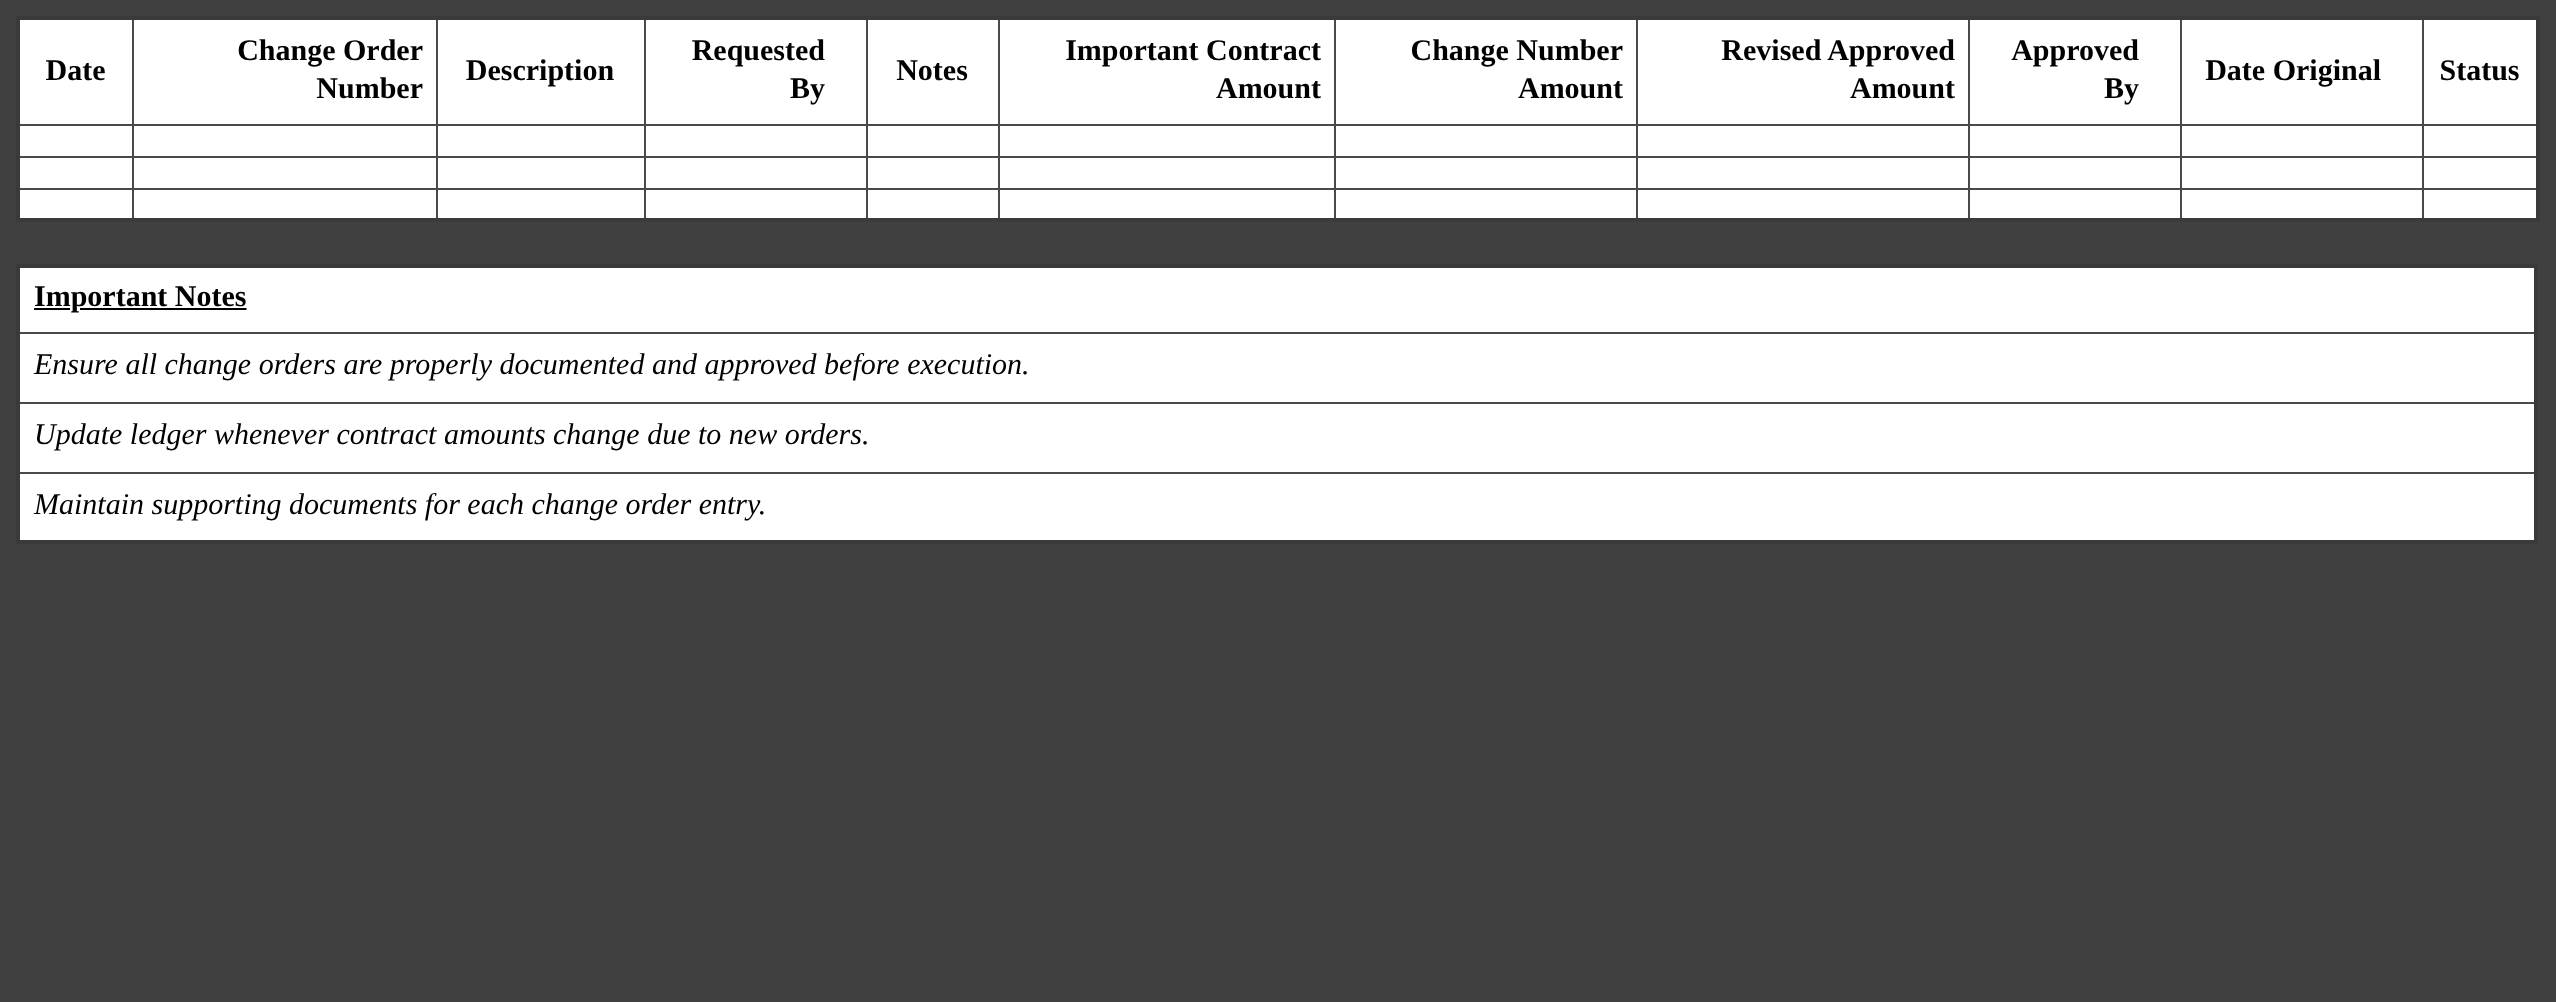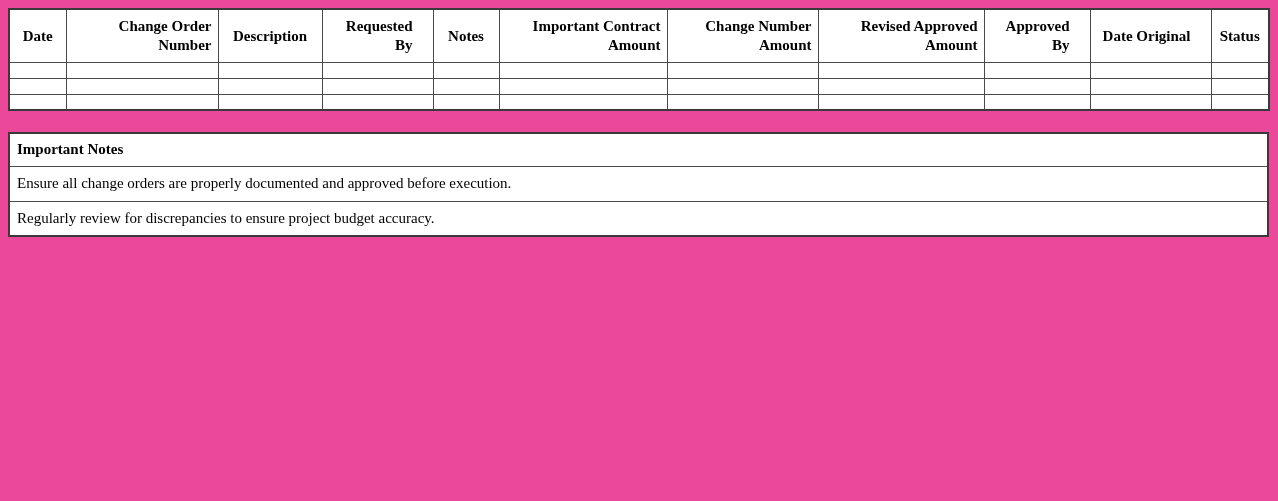--- a/index.html
+++ b/index.html
@@ -6,21 +6,21 @@
     margin: 0;
     padding: 0;
     background: #ffffff;
     color: #000000;
     font-family: "Liberation Serif", "DejaVu Serif", serif;
   }
   .page {
     position: relative;
     width: 1278px;
     height: 501px;
-    background: #ec4899;
+    background: #404040;
     overflow: hidden;
   }
   .doc {
     padding: 8px 0 0 8px;
   }
   table.grid {
     border-collapse: collapse;
     table-layout: fixed;
     width: 1261px;
     background: #ffffff;
@@ -60,33 +60,34 @@
   .c5  { width: 168px; }
   .c6  { width: 151px; }
   .c7  { width: 166px; }
   .c8  { width: 106px; }
   .c9  { width: 121px; }
   .c10 { width: 58px; }
   
   .notes-table {
     margin-top: 21px;
   }
-  .notes-table tr.title-row { height: 33px; }
+  .notes-table tr.title-row { height: 33px; text-decoration: underline; }
   .notes-table tr.note-row  { height: 35px; }
   .notes-table th {
     font-size: 15px;
     font-weight: bold;
     text-align: left;
     padding: 0 6px 0 7px;
   }
   .notes-table td {
     font-size: 15px;
     font-weight: normal;
     text-align: left;
     padding: 0 6px 0 7px;
+    font-style: italic;
   }
 </style>
 </head>
 <body>
 
 <div class="page">
   <div class="doc">
 
     <table class="grid log-table">
       <colgroup>
@@ -162,19 +163,22 @@
 
     <table class="grid notes-table">
       <tbody>
         <tr class="title-row">
           <th>Important Notes</th>
         </tr>
         <tr class="note-row">
           <td>Ensure all change orders are properly documented and approved before execution.</td>
         </tr>
         <tr class="note-row">
-          <td>Regularly review for discrepancies to ensure project budget accuracy.</td>
+          <td>Update ledger whenever contract amounts change due to new orders.</td>
+        </tr>
+        <tr class="note-row">
+          <td>Maintain supporting documents for each change order entry.</td>
         </tr>
       </tbody>
     </table>
 
   </div>
 </div>
 
 </body></html>

